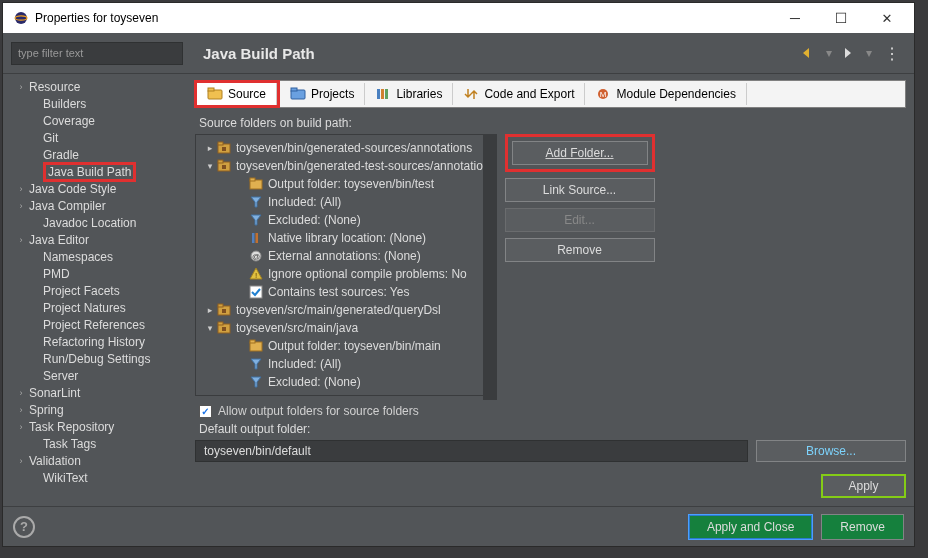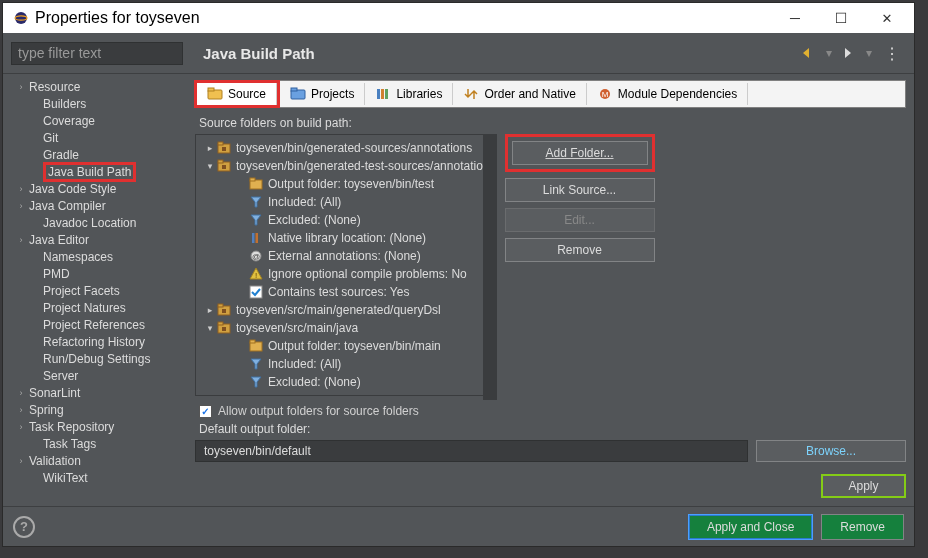--- a/index.html
+++ b/index.html
@@ -1,26 +1,26 @@
 <!DOCTYPE html>
 <html><head>
   <meta charset="utf-8">
   <style>
     * { margin: 0; padding: 0; box-sizing: border-box; font-family: "Segoe UI", Tahoma, sans-serif; }
     body { background: #3a3a3c; color: #d0d0d0; font-size: 12px; width: 928px; height: 558px; overflow: hidden; }
     .window { width: 913px; height: 545px; background: #5c5f62; display: flex; flex-direction: column; margin: 2px; border: 1px solid #2a2a2a; }
     .titlebar { background: #ffffff; height: 30px; display: flex; align-items: center; padding: 0 4px; color: #000; }
     .titlebar-icon { width: 16px; height: 16px; margin: 0 6px; }
-    .titlebar-text { flex: 1; font-size: 16px; }
+    .titlebar-text { flex: 1; font-size: 12px; }
     .wincontrols { display: flex; }
     .winbtn { width: 46px; height: 28px; display: flex; align-items: center; justify-content: center; cursor: default; font-size: 14px; color: #333; }
     .winbtn.close { font-size: 13px; }
     .body { flex: 1; display: flex; flex-direction: column; background: #525558; }
     .header-row { display: flex; align-items: center; height: 40px; }
-    .filterbox { width: 172px; height: 23px; margin: 6px 8px; background: #3a3c3e; border: 1px solid #2f3132; color: #999; padding: 0 6px; font-size: 14px; display: flex; align-items: center; }
+    .filterbox { width: 172px; height: 23px; margin: 6px 8px; background: #3a3c3e; border: 1px solid #2f3132; color: #999; padding: 0 6px; font-size: 11px; display: flex; align-items: center; }
     .page-title { font-size: 15px; font-weight: 600; color: #e8e8e8; padding-left: 12px; flex: 1; }
     .nav-arrows { display:flex; align-items:center; gap:8px; padding-right:10px;}
     .nav-arrow { width:18px; height:18px; display:flex; align-items:center; justify-content:center;}
     .content-row { flex: 1; display: flex; overflow: hidden; }
     .sidebar { width: 184px; background: #525558; border-top: 1px solid #3d3f41; padding-top: 4px; overflow-y: auto; }
     .side-item { display: flex; align-items: center; height: 17px; padding-left: 12px; color: #dcdcdc; font-size: 12px; white-space: nowrap; }
     .side-item .chev { width: 12px; text-align: center; color: #aaa; font-size: 9px; margin-right: 2px;}
     .side-item .nochev { width: 14px; }
     .side-item.indent { padding-left: 26px; }
     .side-item.selected { background: transparent; }
@@ -223,21 +223,21 @@
                   <rect x="6" y="2" width="3" height="10" fill="#d08030"></rect>
                   <rect x="10" y="2" width="3" height="10" fill="#60a060"></rect>
                 </svg></span>
               <span>Libraries</span>
             </div>
             <div class="tab">
               <span class="tab-icon"><svg width="16" height="14" viewBox="0 0 16 14">
                   <path d="M5 2 L5 10 M2 7 L5 10 L8 7" stroke="#c08020" stroke-width="1.5" fill="none"></path>
                   <path d="M11 12 L11 4 M8 7 L11 4 L14 7" stroke="#c08020" stroke-width="1.5" fill="none"></path>
                 </svg></span>
-              <span>Order and Native</span>
+              <span>Code and Export</span>
             </div>
             <div class="tab">
               <span class="tab-icon"><svg width="16" height="14" viewBox="0 0 16 14">
                   <circle cx="8" cy="7" r="5" fill="#d06030"></circle>
                   <text x="8" y="10" font-size="8" text-anchor="middle" fill="#fff">M</text>
                 </svg></span>
               <span>Module Dependencies</span>
             </div>
           </div>
 

